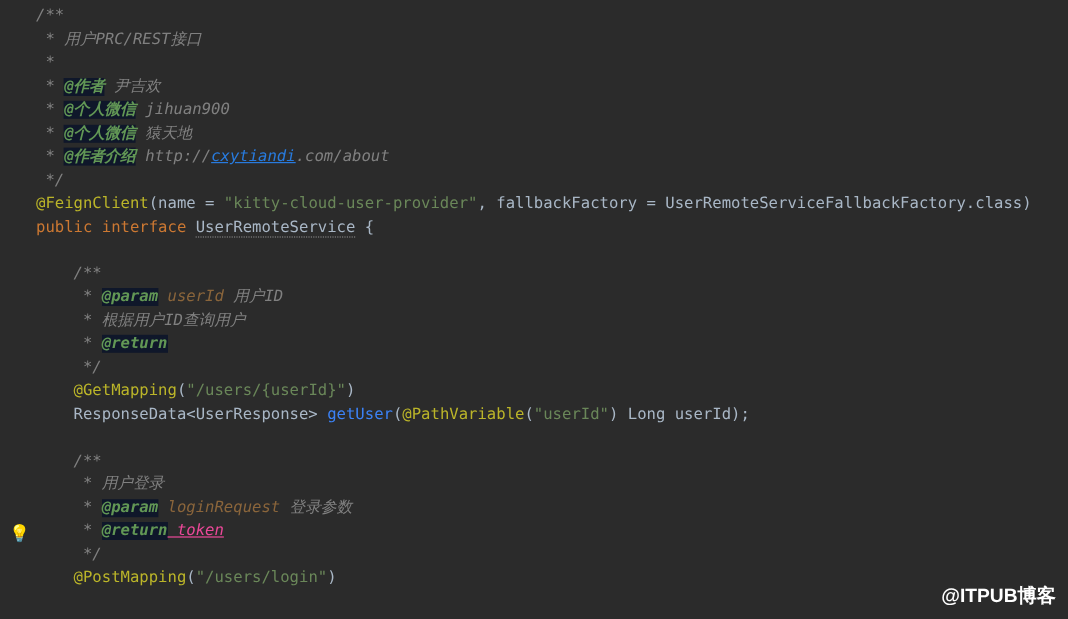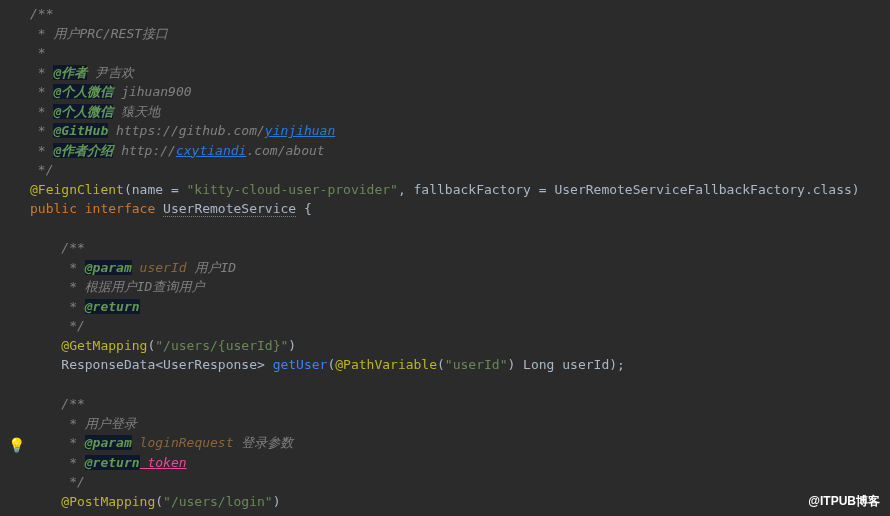--- a/index.html
+++ b/index.html
@@ -36,38 +36,37 @@
   left: 8px;
   color: #ffc800;
   font-size: 14px;
   font-style: normal;
 }
 .watermark {
   position: absolute;
   bottom: 6px;
   right: 10px;
   color: #ffffff;
-  font-size: 12px;
+  font-size: 16px;
   font-style: normal;
   font-family: Arial, sans-serif;
   font-weight: bold;
   text-align: center;
 }
 </style>
 </head>
 <body>
 
 <div class="code-area">
 <div class="line comment">/**</div>
 <div class="line comment"> * 用户PRC/REST接口</div>
 <div class="line comment"> *</div>
 <div class="line"><span class="comment"> * </span><span class="tag-hl">@作者</span><span class="comment"> 尹吉欢</span></div>
 <div class="line"><span class="comment"> * </span><span class="tag-hl">@个人微信</span><span class="comment"> jihuan900</span></div>
 <div class="line"><span class="comment"> * </span><span class="tag-hl">@个人微信</span><span class="comment"> 猿天地</span></div>
-<div class="line"><span class="comment"> * </span><span class="tag-hl">@GitHub</span><span class="comment"> https://github.com/</span><span class="link">yinjihuan</span></div>
 <div class="line"><span class="comment"> * </span><span class="tag-hl">@作者介绍</span><span class="comment"> http://</span><span class="link">cxytiandi</span><span class="comment">.com/about</span></div>
 <div class="line comment"> */</div>
 <div class="line"><span class="annotation">@FeignClient</span><span class="identifier">(</span><span class="identifier">name = </span><span class="string">"kitty-cloud-user-provider"</span><span class="identifier">, fallbackFactory = </span><span class="identifier">UserRemoteServiceFallbackFactory</span><span class="identifier">.class</span><span class="identifier">)</span></div>
 <div class="line"><span class="keyword">public </span><span class="keyword">interface </span><span class="identifier warn-underline">UserRemoteService</span><span class="identifier"> {</span></div>
 <div class="line"> </div>
 <div class="line comment">    /**</div>
 <div class="line"><span class="comment">     * </span><span class="tag-hl">@param</span><span class="param-name"> userId</span><span class="comment"> 用户ID</span></div>
 <div class="line comment">     * 根据用户ID查询用户</div>
 <div class="line"><span class="comment">     * </span><span class="tag-hl">@return</span></div>
 <div class="line comment">     */</div>

